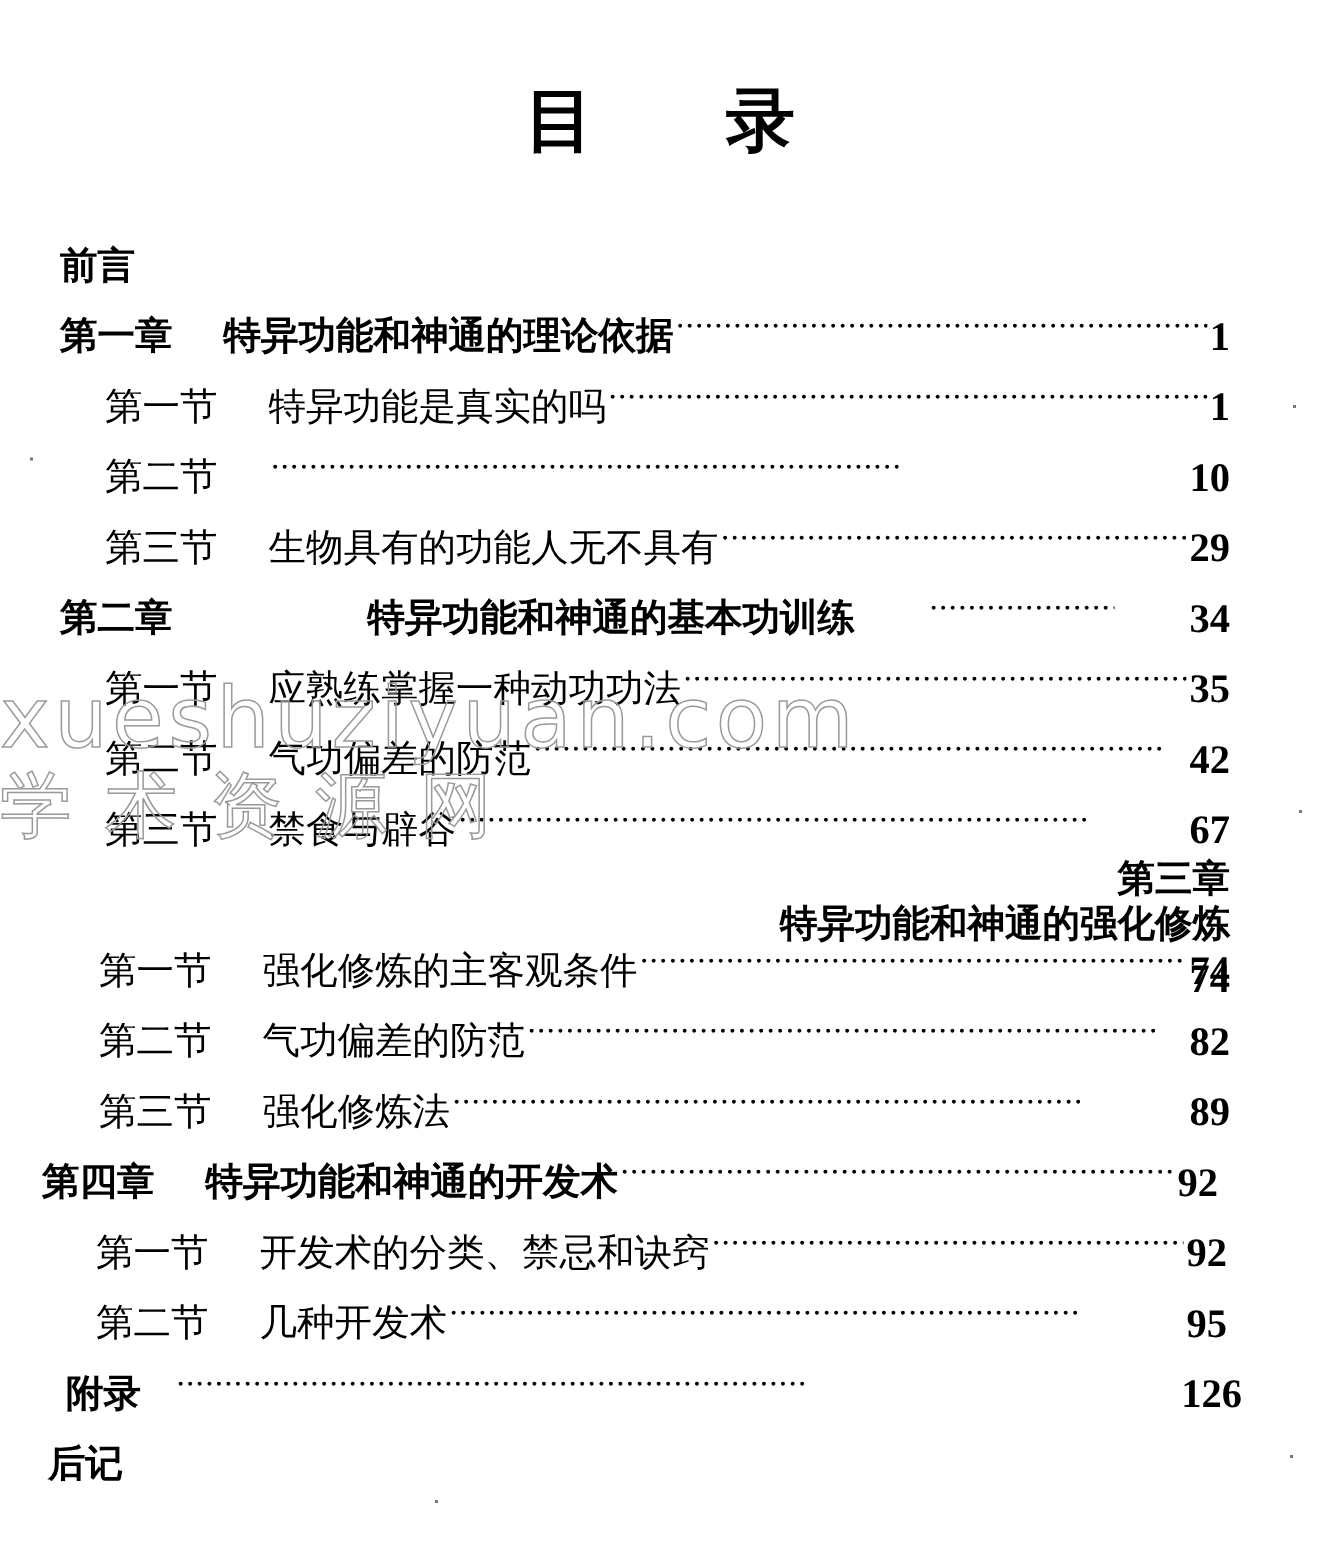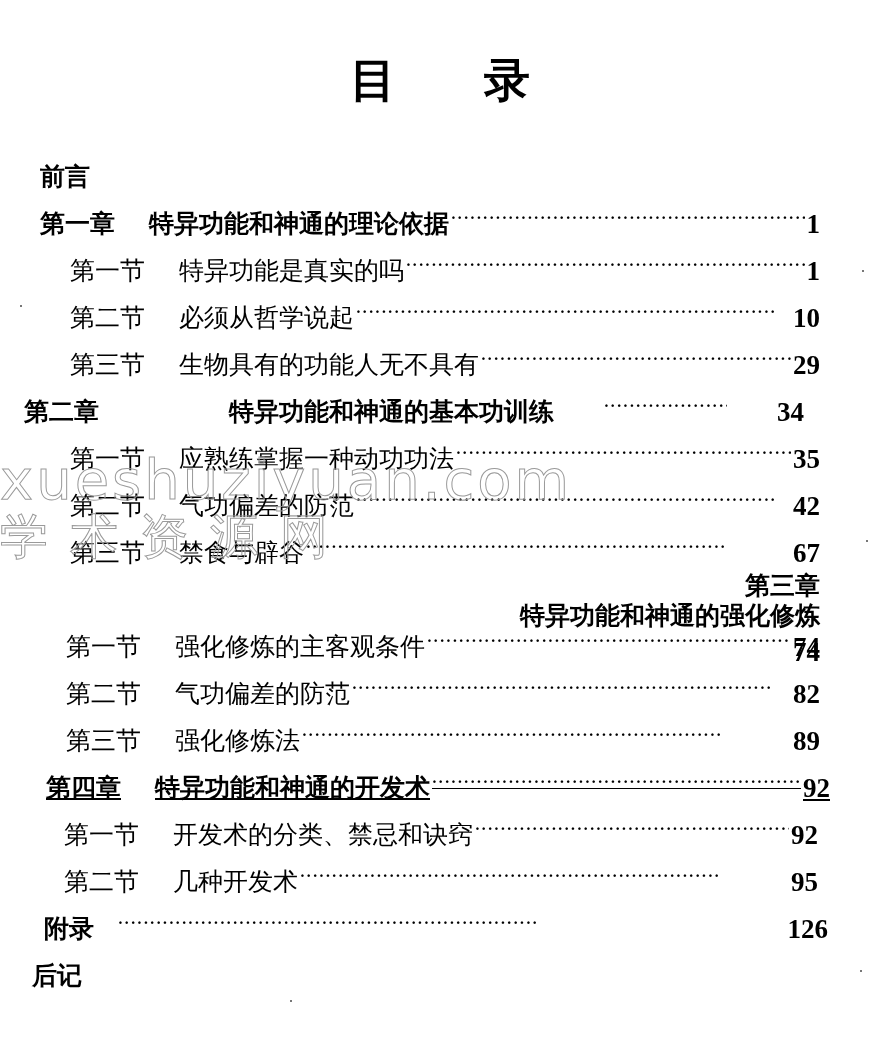--- a/index.html
+++ b/index.html
@@ -66,34 +66,33 @@
     <span class="label">第一节</span>
     <span class="gap" style="width:34px"></span>
     <span class="text">特异功能是真实的吗</span>
     <span class="dots">··································································</span>
     <span class="page-num">1</span>
   </div>
 
   <div class="toc-row section" style="top:289px; padding-left:70px; width:750px;">
     <span class="label">第二节</span>
     <span class="gap" style="width:34px"></span>
-    <span class="text">必须从哲学说起</span>
     <span class="dots">··································································</span>
     <span class="page-num">10</span>
   </div>
 
   <div class="toc-row section" style="top:336px; padding-left:70px; width:750px;">
     <span class="label">第三节</span>
     <span class="gap" style="width:34px"></span>
     <span class="text">生物具有的功能人无不具有</span>
     <span class="dots">··································································</span>
     <span class="page-num">29</span>
   </div>
 
-  <div class="toc-row chapter" style="top:383px; padding-left:24px; width:780px;gap:48px;">
+  <div class="toc-row chapter" style="top:383px; padding-left:40px; width:780px;gap:48px;">
     <span class="label">第二章</span>
     <span class="gap" style="width:34px"></span>
     <span class="text">特异功能和神通的基本功训练</span>
     <span class="dots">··································································</span>
     <span class="page-num">34</span>
   </div>
 
   <div class="toc-row section" style="top:430px; padding-left:70px; width:750px;">
     <span class="label">第一节</span>
     <span class="gap" style="width:34px"></span>
@@ -143,21 +142,21 @@
   </div>
 
   <div class="toc-row section" style="top:712px; padding-left:66px; width:754px;">
     <span class="label">第三节</span>
     <span class="gap" style="width:34px"></span>
     <span class="text">强化修炼法</span>
     <span class="dots">··································································</span>
     <span class="page-num">89</span>
   </div>
 
-  <div class="toc-row chapter" style="top:759px; padding-left:46px; width:784px;text-decoration:underline;">
+  <div class="toc-row chapter" style="top:759px; padding-left:28px; width:784px;">
     <span class="label">第四章</span>
     <span class="gap" style="width:34px"></span>
     <span class="text">特异功能和神通的开发术</span>
     <span class="dots">··································································</span>
     <span class="page-num">92</span>
   </div>
 
   <div class="toc-row section" style="top:806px; padding-left:64px; width:754px;">
     <span class="label">第一节</span>
     <span class="gap" style="width:34px"></span>

